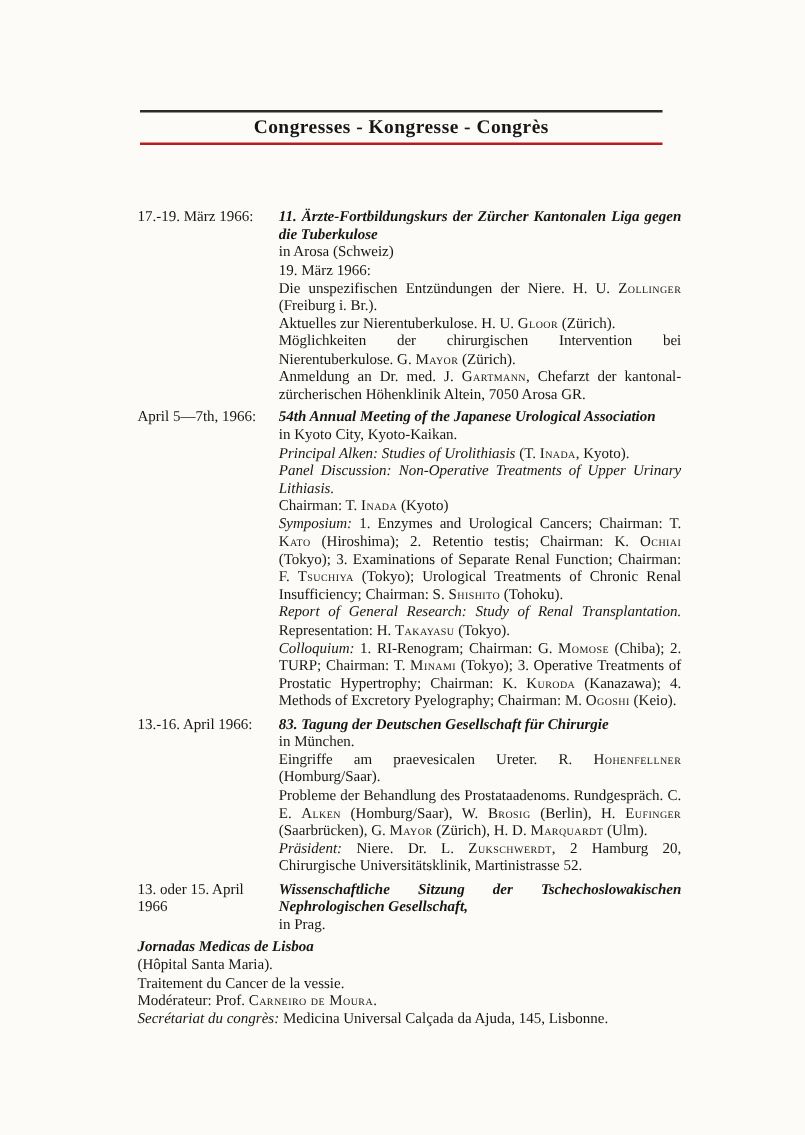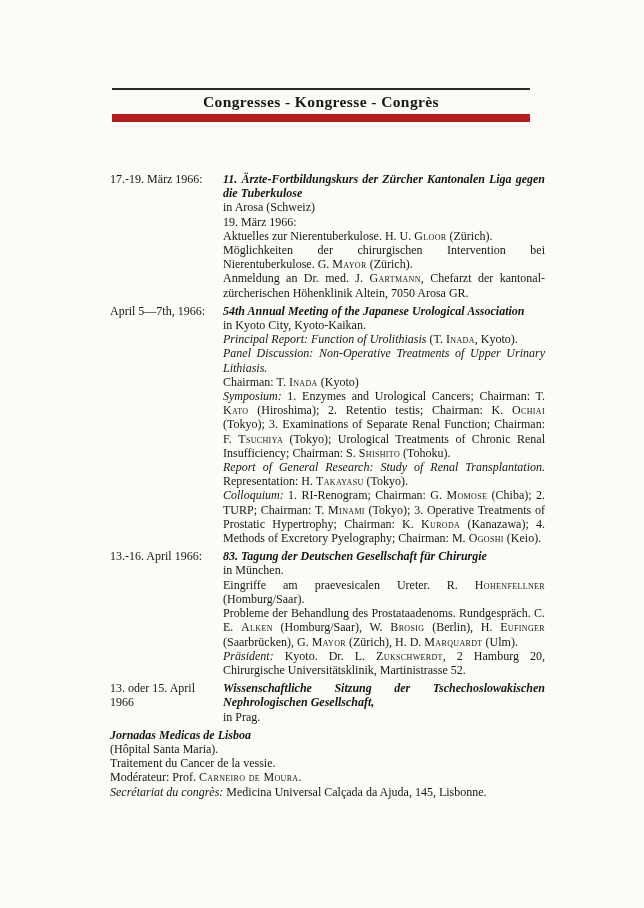--- a/index.html
+++ b/index.html
@@ -13,21 +13,21 @@
     box-sizing: border-box;
     padding-top: 88px;
     overflow: hidden;
     font-family: "Liberation Serif", "DejaVu Serif", serif;
     color: #161616;
   }
   .header-block {
     margin-left: 112px;
     margin-right: 114px;
     border-top: 2px solid #2b2b2b;
-    border-bottom: 8px solid #b91c1c;
+    border-bottom: 2px solid #b91c1c;
     text-align: center;
     padding: 2px 0 3px 0;
   }
   .header-title {
     font-size: 15.5px;
     font-weight: bold;
     letter-spacing: 0.4px;
     line-height: 19px;
     margin: 0;
   }
@@ -65,46 +65,47 @@
   <div class="header-block">
     <h1 class="header-title">Congresses - Kongresse - Congrès</h1>
   </div>
   <div class="entries" id="entries">
       <div class="entry">
         <div class="date">17.-19. März 1966:</div>
         <div class="body">
           <p class="para"><span class="s-b">11. Ärzte-Fortbildungskurs der Zürcher Kantonalen Liga gegen die Tuberkulose</span></p>
           <p class="para"><span class="s-n">in Arosa (Schweiz)</span></p>
           <p class="para"><span class="s-n">19. März 1966:</span></p>
+          <p class="para"><span class="s-n">Die unspezifischen Entzündungen der Niere. H. U. </span><span class="s-sc">Zollinger</span><span class="s-n"> (Freiburg i. Br.).</span></p>
           <p class="para"><span class="s-n">Aktuelles zur Nierentuberkulose. H. U. </span><span class="s-sc">Gloor</span><span class="s-n"> (Zürich).</span></p>
           <p class="para"><span class="s-n">Möglichkeiten der chirurgischen Intervention bei Nierentuberkulose. G. </span><span class="s-sc">Mayor</span><span class="s-n"> (Zürich).</span></p>
           <p class="para"><span class="s-n">Anmeldung an Dr. med. J. </span><span class="s-sc">Gartmann</span><span class="s-n">, Chefarzt der kantonal-zürcherischen Höhenklinik Altein, 7050 Arosa GR.</span></p>
         </div>
       </div>
       <div class="entry">
         <div class="date">April 5—7th, 1966:</div>
         <div class="body">
           <p class="para"><span class="s-b">54th Annual Meeting of the Japanese Urological Association</span></p>
           <p class="para"><span class="s-n">in Kyoto City, Kyoto-Kaikan.</span></p>
-          <p class="para"><span class="s-i">Principal Report: Function of Urolithiasis </span><span class="s-n">(T. </span><span class="s-sc">Inada</span><span class="s-n">, Kyoto).</span></p>
+          <p class="para"><span class="s-i">Principal Alken: Studies of Urolithiasis </span><span class="s-n">(T. </span><span class="s-sc">Inada</span><span class="s-n">, Kyoto).</span></p>
           <p class="para"><span class="s-i">Panel Discussion: Non-Operative Treatments of Upper Urinary Lithiasis.</span></p>
           <p class="para"><span class="s-n">Chairman: T. </span><span class="s-sc">Inada</span><span class="s-n"> (Kyoto)</span></p>
           <p class="para"><span class="s-i">Symposium: </span><span class="s-n">1. Enzymes and Urological Cancers; Chairman: T. </span><span class="s-sc">Kato</span><span class="s-n"> (Hiroshima); 2. Retentio testis; Chairman: K. </span><span class="s-sc">Ochiai</span><span class="s-n"> (Tokyo); 3. Examinations of Separate Renal Function; Chairman: F. </span><span class="s-sc">Tsuchiya</span><span class="s-n"> (Tokyo); Urological Treatments of Chronic Renal Insufficiency; Chairman: S. </span><span class="s-sc">Shishito</span><span class="s-n"> (Tohoku).</span></p>
           <p class="para"><span class="s-i">Report of General Research: Study of Renal Transplantation. </span><span class="s-n">Representation: H. </span><span class="s-sc">Takayasu</span><span class="s-n"> (Tokyo).</span></p>
           <p class="para"><span class="s-i">Colloquium: </span><span class="s-n">1. RI-Renogram; Chairman: G. </span><span class="s-sc">Momose</span><span class="s-n"> (Chiba); 2. TURP; Chairman: T. </span><span class="s-sc">Minami</span><span class="s-n"> (Tokyo); 3. Operative Treatments of Prostatic Hypertrophy; Chairman: K. </span><span class="s-sc">Kuroda</span><span class="s-n"> (Kanazawa); 4. Methods of Excretory Pyelography; Chairman: M. </span><span class="s-sc">Ogoshi</span><span class="s-n"> (Keio).</span></p>
         </div>
       </div>
       <div class="entry">
         <div class="date">13.-16. April 1966:</div>
         <div class="body">
           <p class="para"><span class="s-b">83. Tagung der Deutschen Gesellschaft für Chirurgie</span></p>
           <p class="para"><span class="s-n">in München.</span></p>
           <p class="para"><span class="s-n">Eingriffe am praevesicalen Ureter. R. </span><span class="s-sc">Hohenfellner</span><span class="s-n"> (Homburg/Saar).</span></p>
           <p class="para"><span class="s-n">Probleme der Behandlung des Prostataadenoms. Rundgespräch. C. E. </span><span class="s-sc">Alken</span><span class="s-n"> (Homburg/Saar), W. </span><span class="s-sc">Brosig</span><span class="s-n"> (Berlin), H. </span><span class="s-sc">Eufinger</span><span class="s-n"> (Saarbrücken), G. </span><span class="s-sc">Mayor</span><span class="s-n"> (Zürich), H. D. </span><span class="s-sc">Marquardt</span><span class="s-n"> (Ulm).</span></p>
-          <p class="para"><span class="s-i">Präsident: </span><span class="s-n">Kyoto. Dr. L. </span><span class="s-sc">Zukschwerdt</span><span class="s-n">, 2 Hamburg 20, Chirurgische Universitätsklinik, Martinistrasse 52.</span></p>
+          <p class="para"><span class="s-i">Präsident: </span><span class="s-n">Niere. Dr. L. </span><span class="s-sc">Zukschwerdt</span><span class="s-n">, 2 Hamburg 20, Chirurgische Universitätsklinik, Martinistrasse 52.</span></p>
         </div>
       </div>
       <div class="entry">
         <div class="date">13. oder 15. April 1966</div>
         <div class="body">
           <p class="para"><span class="s-b">Wissenschaftliche Sitzung der Tschechoslowakischen Nephrologischen Gesellschaft,</span></p>
           <p class="para"><span class="s-n">in Prag.</span></p>
         </div>
       </div>
       <div class="entry">

